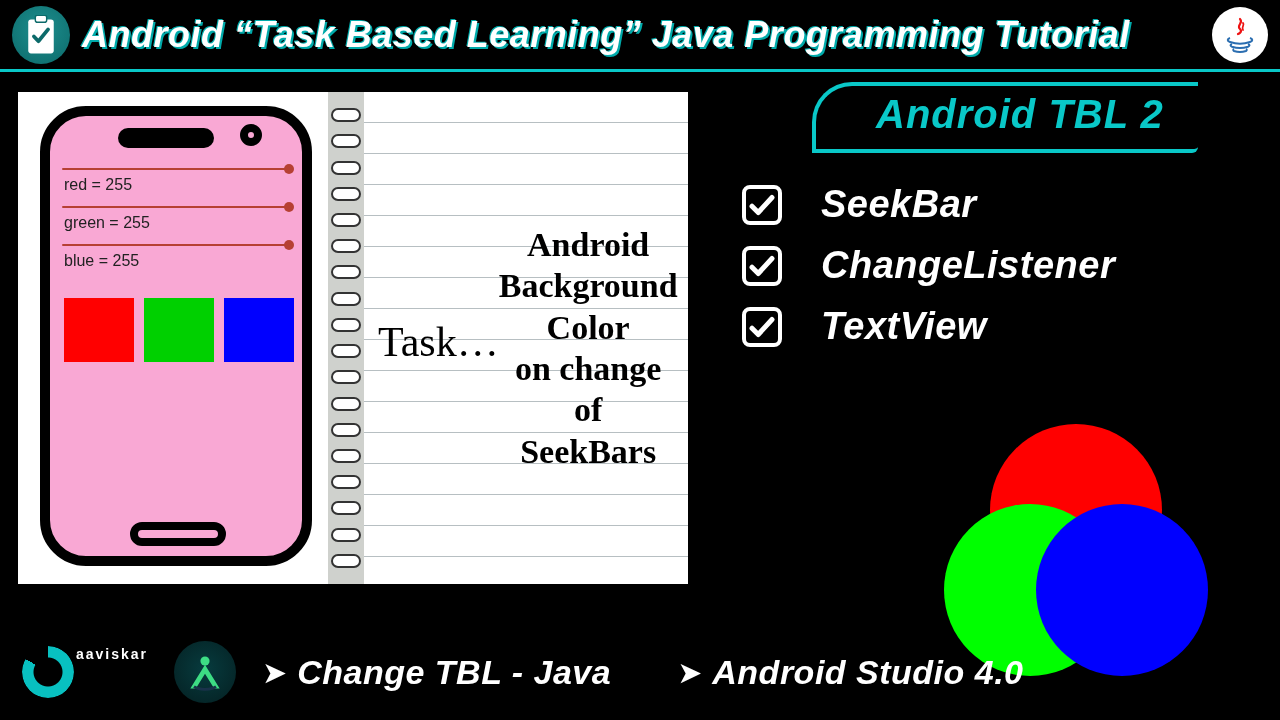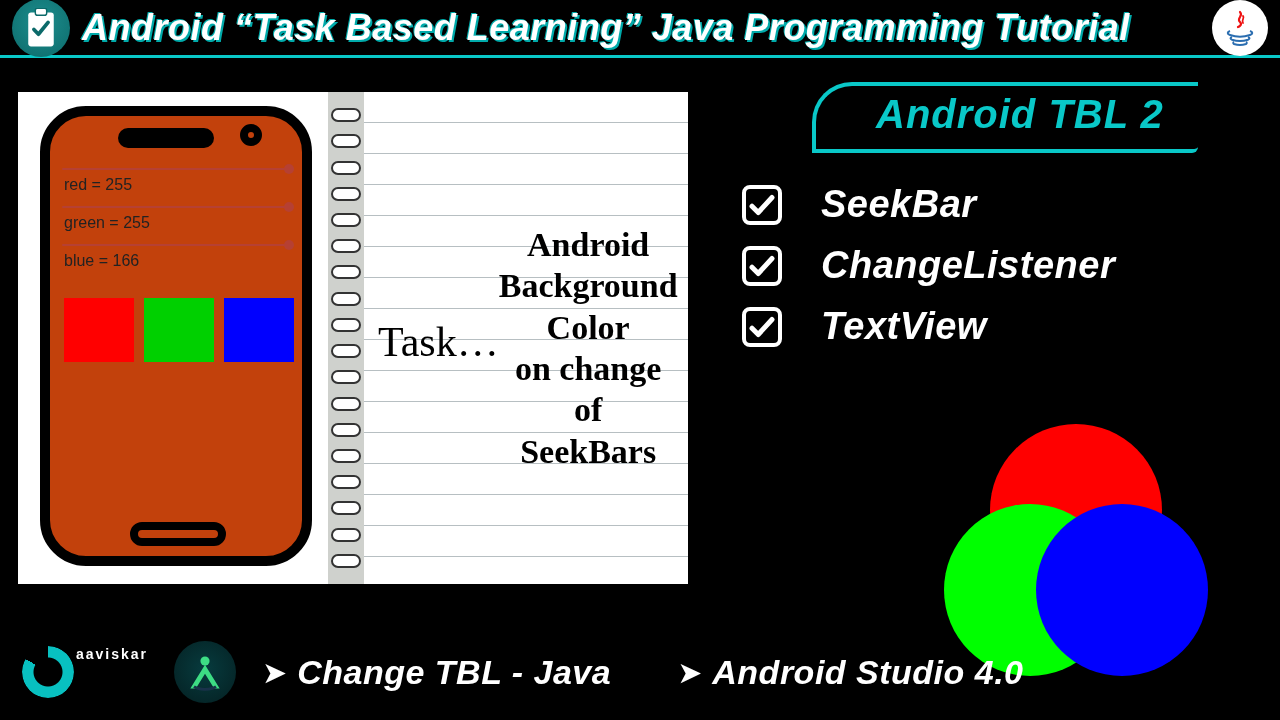--- a/index.html
+++ b/index.html
@@ -1,21 +1,21 @@
 <!DOCTYPE html>
 <html><head>
 <meta charset="utf-8">
 <style>
   * { margin: 0; padding: 0; box-sizing: border-box; }
   html, body { width: 1280px; height: 720px; overflow: hidden; font-family: "Trebuchet MS", "Segoe UI", sans-serif; }
   body { background: #000; color: #fff; position: relative; }
 
   
   .header {
-    position: absolute; left: 0; top: 0; right: 0; height: 58px;
+    position: absolute; left: 0; top: 0; right: 0; height: 72px;
     display: flex; align-items: center; padding: 0 12px;
     border-bottom: 3px solid #09c8c8;
   }
   .header .clip-icon {
     width: 58px; height: 58px; border-radius: 50%;
     background: radial-gradient(circle at 50% 40%, #1d8e8e, #0c6a6a);
     display: flex; align-items: center; justify-content: center;
     margin-right: 12px; flex: 0 0 58px;
   }
   .header .clip-icon svg { width: 34px; height: 40px; }
@@ -32,21 +32,21 @@
 
   
   .illus {
     position: absolute; left: 18px; top: 92px;
     width: 632px; height: 492px; background: #fff; color: #000;
     display: flex;
   }
   .phone-col { flex: 0 0 310px; padding: 14px 12px 14px 22px; position: relative; }
   .phone {
     width: 272px; height: 460px; border: 10px solid #000; border-radius: 46px;
-    position: relative; background: #c2410c;
+    position: relative; background: #f9a8d4;
   }
   .phone .notch-cam { position: absolute; top: 8px; right: 40px; width: 22px; height: 22px; border: 8px solid #000; border-radius: 50%; }
   .phone .earpiece   { position: absolute; top: 12px; left: 68px; width: 96px; height: 20px; background: #000; border-radius: 12px; }
   .phone .home       { position: absolute; bottom: 10px; left: 80px; width: 96px; height: 24px; border: 8px solid #000; border-radius: 14px; }
   .phone-inner { position: absolute; left: 8px; right: 8px; top: 46px; bottom: 52px; }
   .seek-row { margin: 6px 4px 0 4px; }
   .seek-track { height: 2px; background: #b64033; position: relative; border-radius: 2px; }
   .seek-track .dot { position: absolute; right: -4px; top: -4px; width: 10px; height: 10px; border-radius: 50%; background: #b64033; }
   .seek-label { font-size: 16px; margin: 6px 0 12px 2px; color: #222; }
   .swatches { display: flex; gap: 10px; margin: 28px 0 0 6px; }
@@ -158,21 +158,21 @@
         <div class="seek-row">
           <div class="seek-track">
               <span class="dot"></span>
             </div>
           <div class="seek-label">green = 255</div>
         </div>
         <div class="seek-row">
           <div class="seek-track">
               <span class="dot"></span>
             </div>
-          <div class="seek-label">blue = 166</div>
+          <div class="seek-label">blue = 255</div>
         </div>
         <div class="swatches">
           <div class="swatch sw-r"></div>
           <div class="swatch sw-g"></div>
           <div class="swatch sw-b"></div>
         </div>
       </div>
       <div class="home"></div>
     </div>
   </div>

